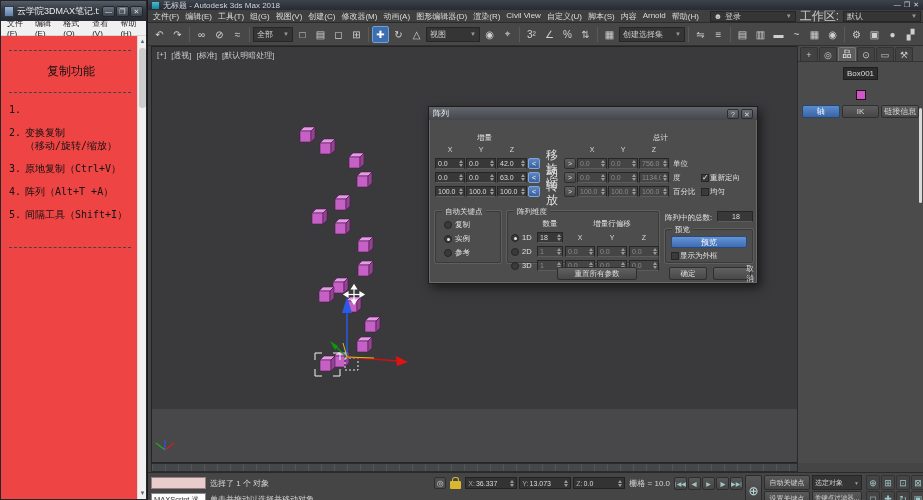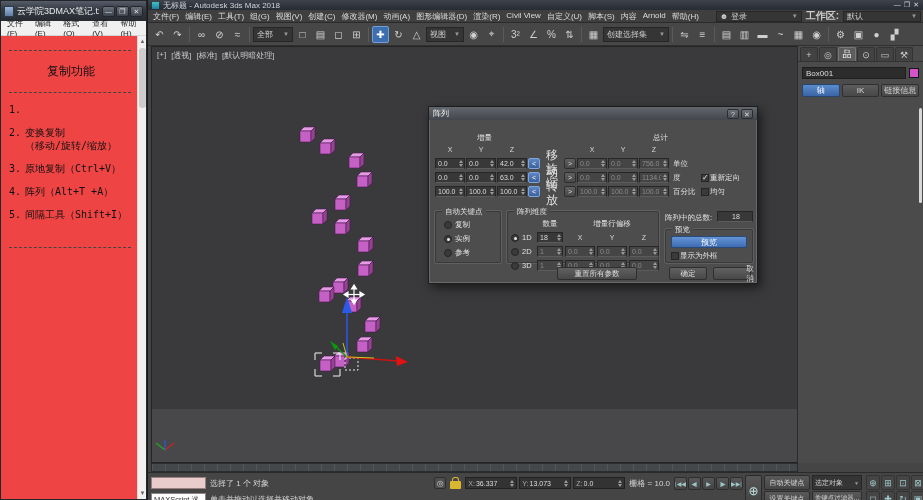--- a/index.html
+++ b/index.html
@@ -41,21 +41,21 @@
   .mx-appicon{width:7px;height:7px;background:linear-gradient(#3fc1c9,#1b7f9e);flex:0 0 auto;}
   .mx-title-text{flex:1;overflow:hidden;white-space:nowrap;}
   .mx-wbtns{display:flex;gap:3px;color:#cfd3d9;font-size:7px;}
   .mx-menubar{height:13px;background:#3f3f3f;border-bottom:1px solid #2b2b2b;display:flex;
       align-items:center;padding:0 2px;flex:0 0 auto;}
   .mx-menu-item{font-size:8px;color:#dcdcdc;padding:0 3px;white-space:nowrap;}
   .mx-menu-right{margin-left:auto;display:flex;align-items:center;gap:4px;flex:0 0 auto;}
   .mx-login{display:flex;align-items:center;gap:3px;background:#353535;border:1px solid #262626;
       height:11px;padding:0 3px;color:#ccc;font-size:8px;width:86px;}
   .mx-login .caret,.mx-ws .caret{margin-left:auto;font-size:6px;color:#999;}
-  .mx-ws-label{font-size:10px;color:#ccc;font-weight:bold;}
+  .mx-ws-label{font-size:12px;color:#ccc;}
   .mx-ws{display:flex;align-items:center;background:#353535;border:1px solid #262626;height:11px;
       padding:0 3px;color:#ccc;font-size:8px;width:78px;}
 
   
   .mx-toolbar{height:23px;background:#474747;border-bottom:1px solid #303030;display:flex;
       align-items:center;padding:0 3px;gap:1px;flex:0 0 auto;overflow:hidden;}
   .tb-btn{width:17px;height:17px;flex:0 0 auto;display:flex;align-items:center;justify-content:center;
       color:#cfcfcf;font-size:10px;border:1px solid transparent;border-radius:2px;}
   .tb-btn.hl{background:#3d6fb0;border-color:#6fa0dc;color:#fff;}
   .tb-sep{width:1px;height:15px;background:#2e2e2e;border-right:1px solid #5a5a5a;margin:0 2px;flex:0 0 auto;}
@@ -71,21 +71,21 @@
   .vp-ground{position:absolute;left:0;right:0;top:362px;bottom:0;background:#48484a;}
   .vp-label{position:absolute;left:5px;top:3px;display:flex;gap:5px;font-size:8px;color:#c8c8c8;}
   .vp svg{position:absolute;left:0;top:0;}
 
   
   .cp{position:absolute;right:0;top:0;width:126px;height:417px;background:#4b4b4b;border-left:1px solid #2a2a2a;}
   .cp-tabs{height:16px;display:flex;align-items:flex-end;padding:1px 2px 0 2px;gap:1px;border-bottom:1px solid #333;}
   .cp-tab{width:18px;height:14px;display:flex;align-items:center;justify-content:center;
       color:#c9c9c9;font-size:9px;background:#424242;border:1px solid #333;border-bottom:none;border-radius:2px 2px 0 0;}
   .cp-tab.active{background:#5d5d5d;color:#fff;border-color:#777;}
-  .cp-name-row{display:flex;align-items:center;gap:3px;margin:5px 4px 0 4px;}
+  .cp-name-row{display:flex;align-items:center;gap:10px;margin:5px 4px 0 4px;flex-direction:column;}
   .cp-name{flex:1;height:12px;background:#2c2c2c;border:1px solid #1f1f1f;color:#ddd;font-size:8px;
       padding:0 3px;line-height:11px;}
   .cp-swatch{width:10px;height:10px;border:1px solid #161616;flex:0 0 auto;}
   .cp-btn-row{display:flex;gap:2px;margin:5px 4px 0 4px;}
   .cp-btn{flex:1;height:13px;display:flex;align-items:center;justify-content:center;font-size:8px;color:#d8d8d8;
       background:linear-gradient(#5c5c5c,#474747);border:1px solid #2f2f2f;border-radius:2px;white-space:nowrap;}
   .cp-btn.active{background:linear-gradient(#5a8ccc,#3a64a6);color:#fff;border-color:#27456f;}
   .cp-scroll{position:absolute;right:1px;top:62px;width:3px;height:95px;background:#d7d7d7;border-radius:2px;}
 
   
@@ -295,21 +295,21 @@
           <span class="caret">▼</span>
         </div>
         <span class="tb-btn">□</span>
         <span class="tb-btn">▤</span>
         <span class="tb-btn">◻</span>
         <span class="tb-btn">⊞</span>
         <div class="tb-sep"></div>
         <span class="tb-btn hl">✚</span>
         <span class="tb-btn">↻</span>
         <span class="tb-btn">△</span>
-        <div class="tb-dd" style="width: 38px;">
+        <div class="tb-dd" style="width: 54px;">
           <span>视图</span>
           <span class="caret">▼</span>
         </div>
         <span class="tb-btn">◉</span>
         <span class="tb-btn">⌖</span>
         <div class="tb-sep"></div>
         <span class="tb-btn">3²</span>
         <span class="tb-btn">∠</span>
         <span class="tb-btn">%</span>
         <span class="tb-btn">⇅</span>

